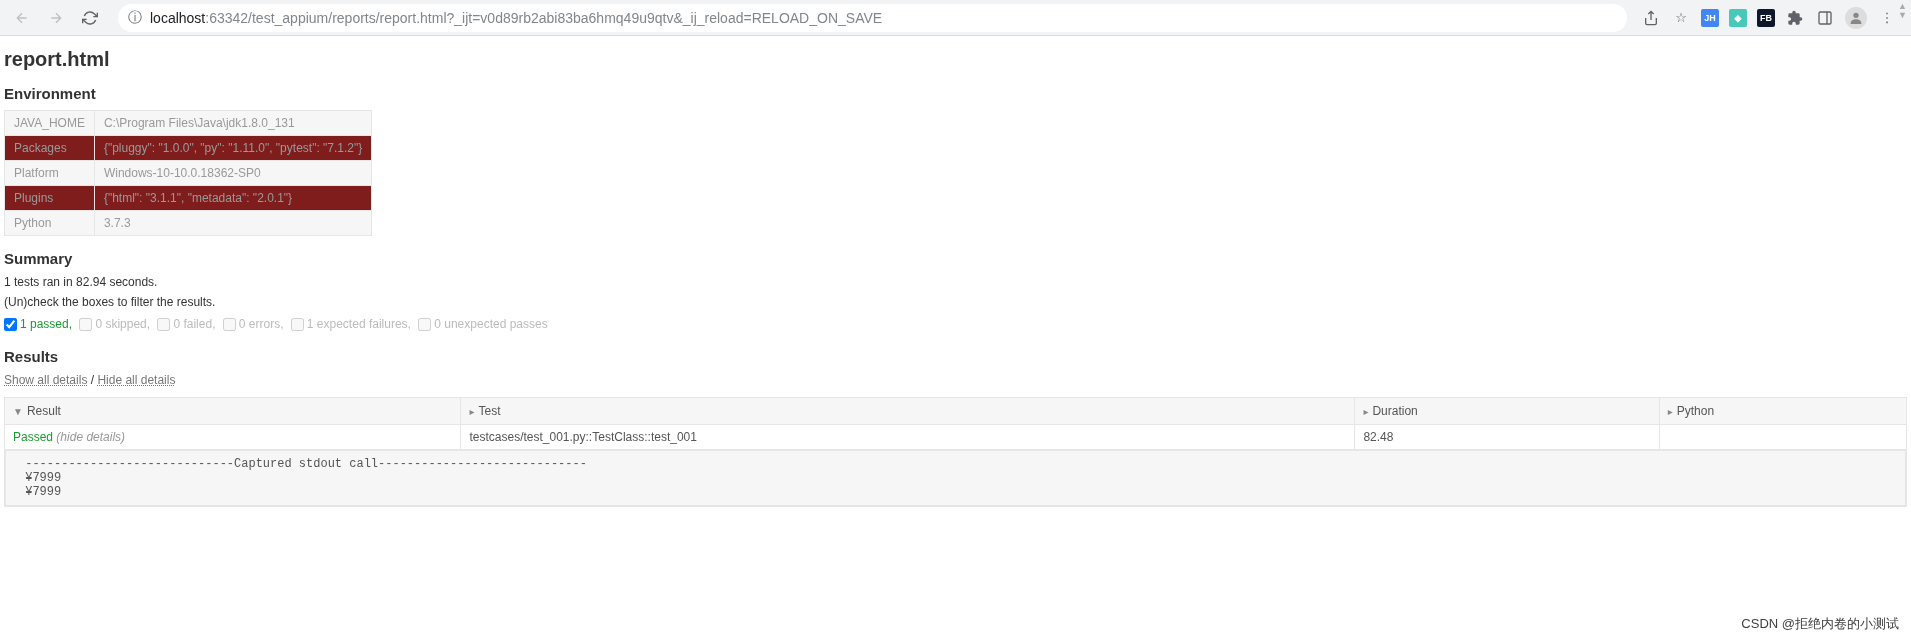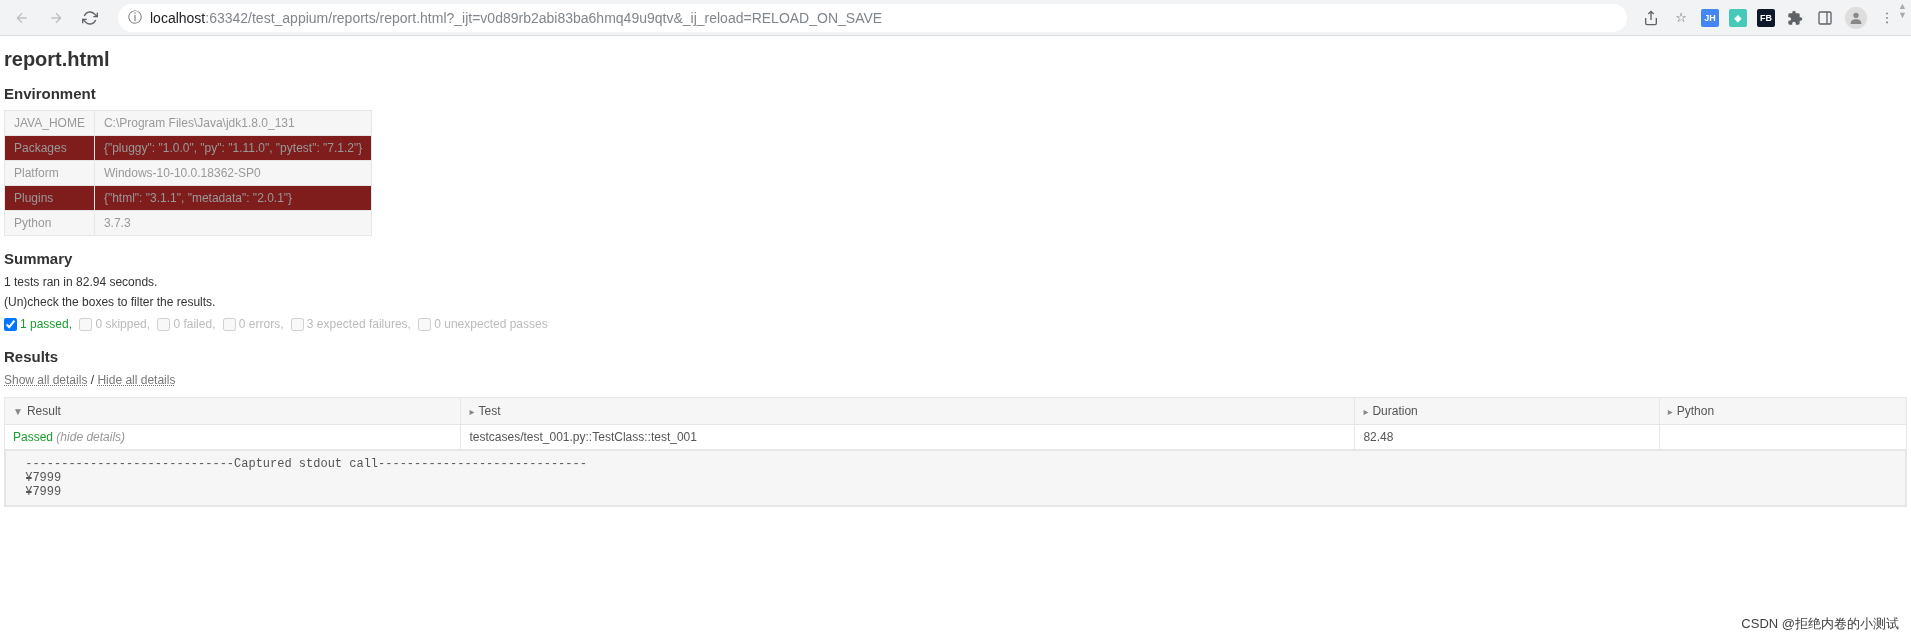--- a/index.html
+++ b/index.html
@@ -157,21 +157,21 @@
     <span class="filter-item">
       <input type="checkbox" disabled="" style="">
       <span class="dim">0 failed,</span>
     </span>
     <span class="filter-item">
       <input type="checkbox" disabled="" style="">
       <span class="dim">0 errors,</span>
     </span>
     <span class="filter-item">
       <input type="checkbox" disabled="" style="">
-      <span class="dim">3 expected failures,</span>
+      <span class="dim">1 expected failures,</span>
     </span>
     <span class="filter-item">
       <input type="checkbox" disabled="" style="">
       <span class="dim">0 unexpected passes</span>
     </span>
   </div>
 
   <h2>Results</h2>
   <p class="toggle-links">
     <a>Show all details</a><span> / </span><a>Hide all details</a>

